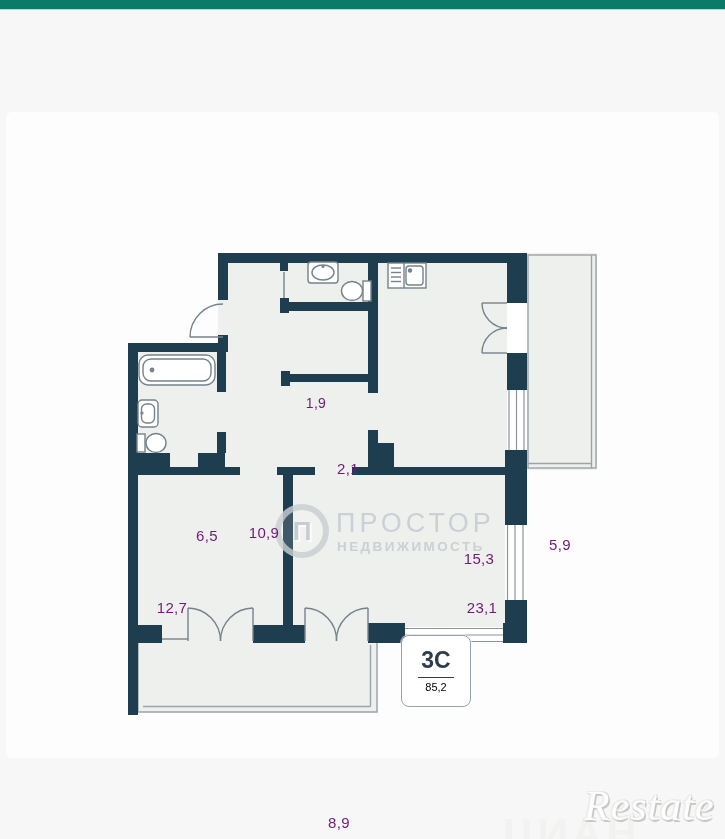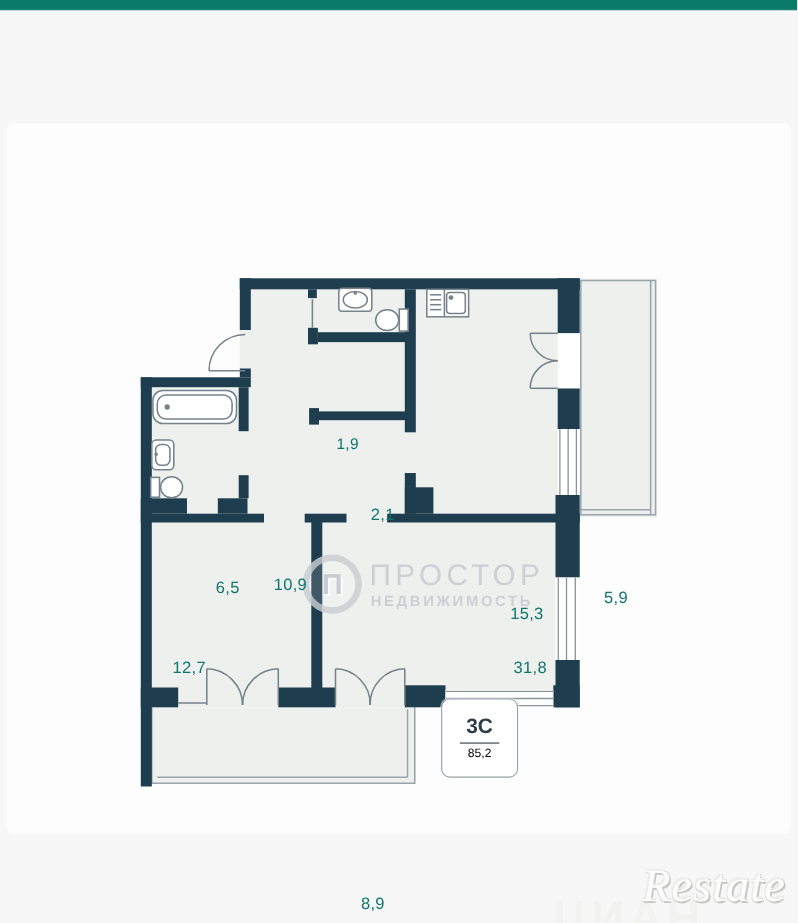--- a/index.html
+++ b/index.html
@@ -1,24 +1,24 @@
 <!DOCTYPE html>
 <html><head>
 <meta charset="utf-8">
 <style>
   html,body{margin:0;padding:0;}
   body{background:#eceeec;font-family:"Liberation Sans", sans-serif;}
   .screen{position:relative;width:725px;height:839px;margin:0 auto;background:#f6f7f6;overflow:hidden;}
   .topbar{position:absolute;left:0;top:0;width:725px;height:9px;background:#0a7a69;border-bottom:1px solid #b9d9d2;}
   .photo-card{position:absolute;left:6px;top:112px;width:713px;height:646px;background:#fdfdfd;border-radius:6px;}
   .plan-svg{position:absolute;left:0;top:0;}
-  .room-label{position:absolute;transform:translate(-50%,-50%);font-size:15px;font-weight:500;color:#0f766e;letter-spacing:.3px;white-space:nowrap;}
+  .room-label{position:absolute;transform:translate(-50%,-50%);font-size:15px;font-weight:500;color:#701a75;letter-spacing:.3px;white-space:nowrap;}
   .lbl-sm{font-size:14px;}
   .unit-box{position:absolute;left:395px;top:523px;width:68px;height:70px;background:#fff;border:1.5px solid #99a2a9;border-radius:8px;display:flex;flex-direction:column;align-items:center;justify-content:center;gap:2px;box-shadow:0 0 0 1px rgba(255,255,255,.5);}
-  .unit-type{font-size:19px;font-weight:700;color:#2e3d49;line-height:1;}
+  .unit-type{font-size:23px;font-weight:700;color:#2e3d49;line-height:1;}
   .unit-divider{width:36px;height:0;border-top:1.6px solid #2e3d49;margin:3px 0 2px;}
   .unit-area{font-size:11px;font-weight:400;color:#000000;line-height:1;}
   .wm-logo{position:absolute;left:269px;top:392px;width:54px;height:54px;border-radius:50%;border:6px solid rgba(200,204,209,.8);box-sizing:border-box;display:flex;align-items:center;justify-content:center;background:rgba(255,255,255,.15);}
   .wm-logo-letter{font-size:26px;font-weight:700;color:rgba(195,199,205,.9);text-shadow:2px 2px 0 rgba(255,255,255,.7);}
   .wm-title{position:absolute;left:330px;top:396px;font-size:27px;font-weight:400;letter-spacing:4px;color:rgba(198,202,208,.85);}
   .wm-sub{position:absolute;left:331px;top:427px;font-size:13.5px;font-weight:700;letter-spacing:2.4px;color:rgba(198,202,208,.85);}
   .wm-ghost{position:absolute;left:497px;top:698px;font-size:42px;font-weight:700;letter-spacing:4px;color:rgba(238,239,236,.55);}
   .wm-brand{position:absolute;left:584px;top:782px;font-size:42px;font-style:italic;font-family:"Liberation Serif", serif;color:#fdfdfd;letter-spacing:1px;text-shadow:-1.5px -1.5px 0 #ececeb,1.5px 1.5px 0 #c7c7c5,-1px 1px 0 #dcdcda,1px -1px 0 #dcdcda;}
 </style>
 </head>
@@ -166,21 +166,21 @@
     <div class="wm-title">ПРОСТОР</div>
     <div class="wm-sub">НЕДВИЖИМОСТЬ</div>
 
     <div class="room-label lbl-sm" style="left:310px;top:291px;">1,9</div>
     <div class="room-label" style="left:342px;top:356px;">2,1</div>
     <div class="room-label" style="left:201px;top:423px;">6,5</div>
     <div class="room-label" style="left:258px;top:420px;">10,9</div>
     <div class="room-label" style="left:473px;top:446px;">15,3</div>
     <div class="room-label" style="left:554px;top:432px;">5,9</div>
     <div class="room-label" style="left:166px;top:495px;">12,7</div>
-    <div class="room-label" style="left:476px;top:495px;">31,8</div>
+    <div class="room-label" style="left:476px;top:495px;">23,1</div>
     <div class="room-label" style="left:333px;top:674px;margin-top:36px;">8,9</div>
 
     <div class="unit-box">
       <div class="unit-type">3С</div>
       <div class="unit-divider"></div>
       <div class="unit-area">85,2</div>
     </div>
 
     <div class="wm-ghost">ЦИАН</div>
   </div>

